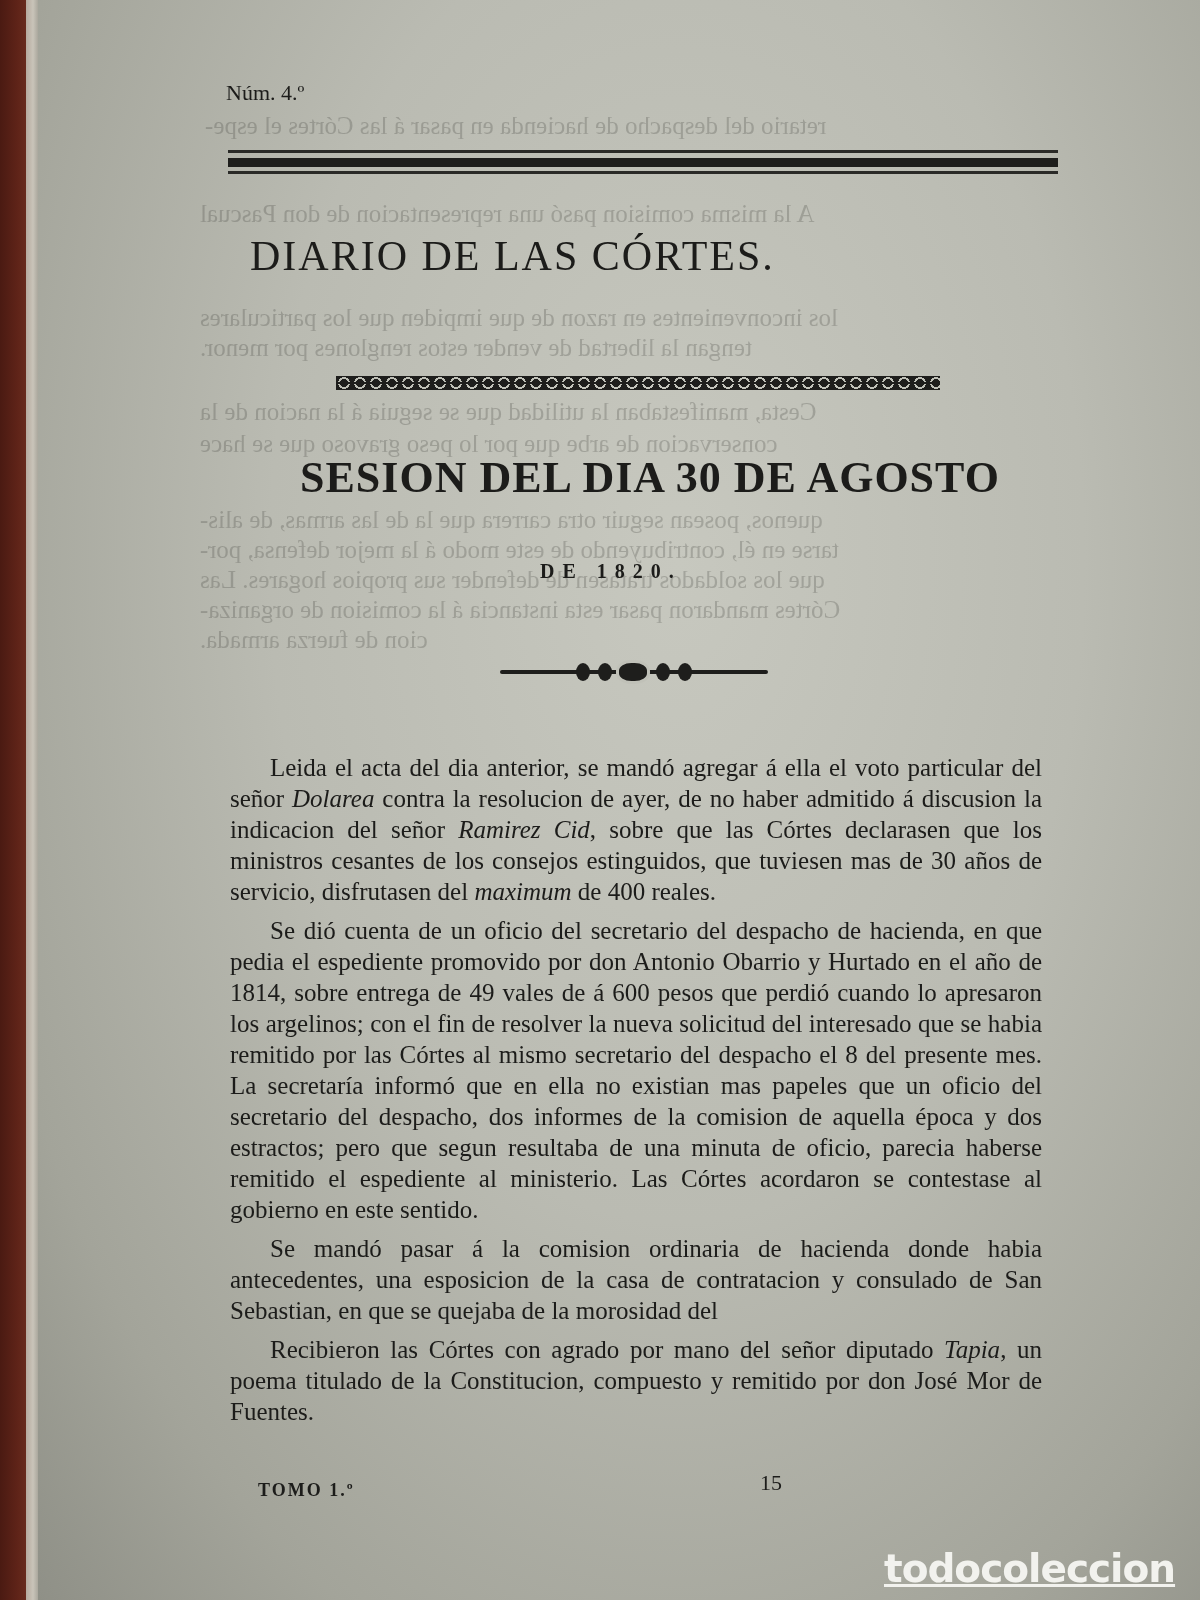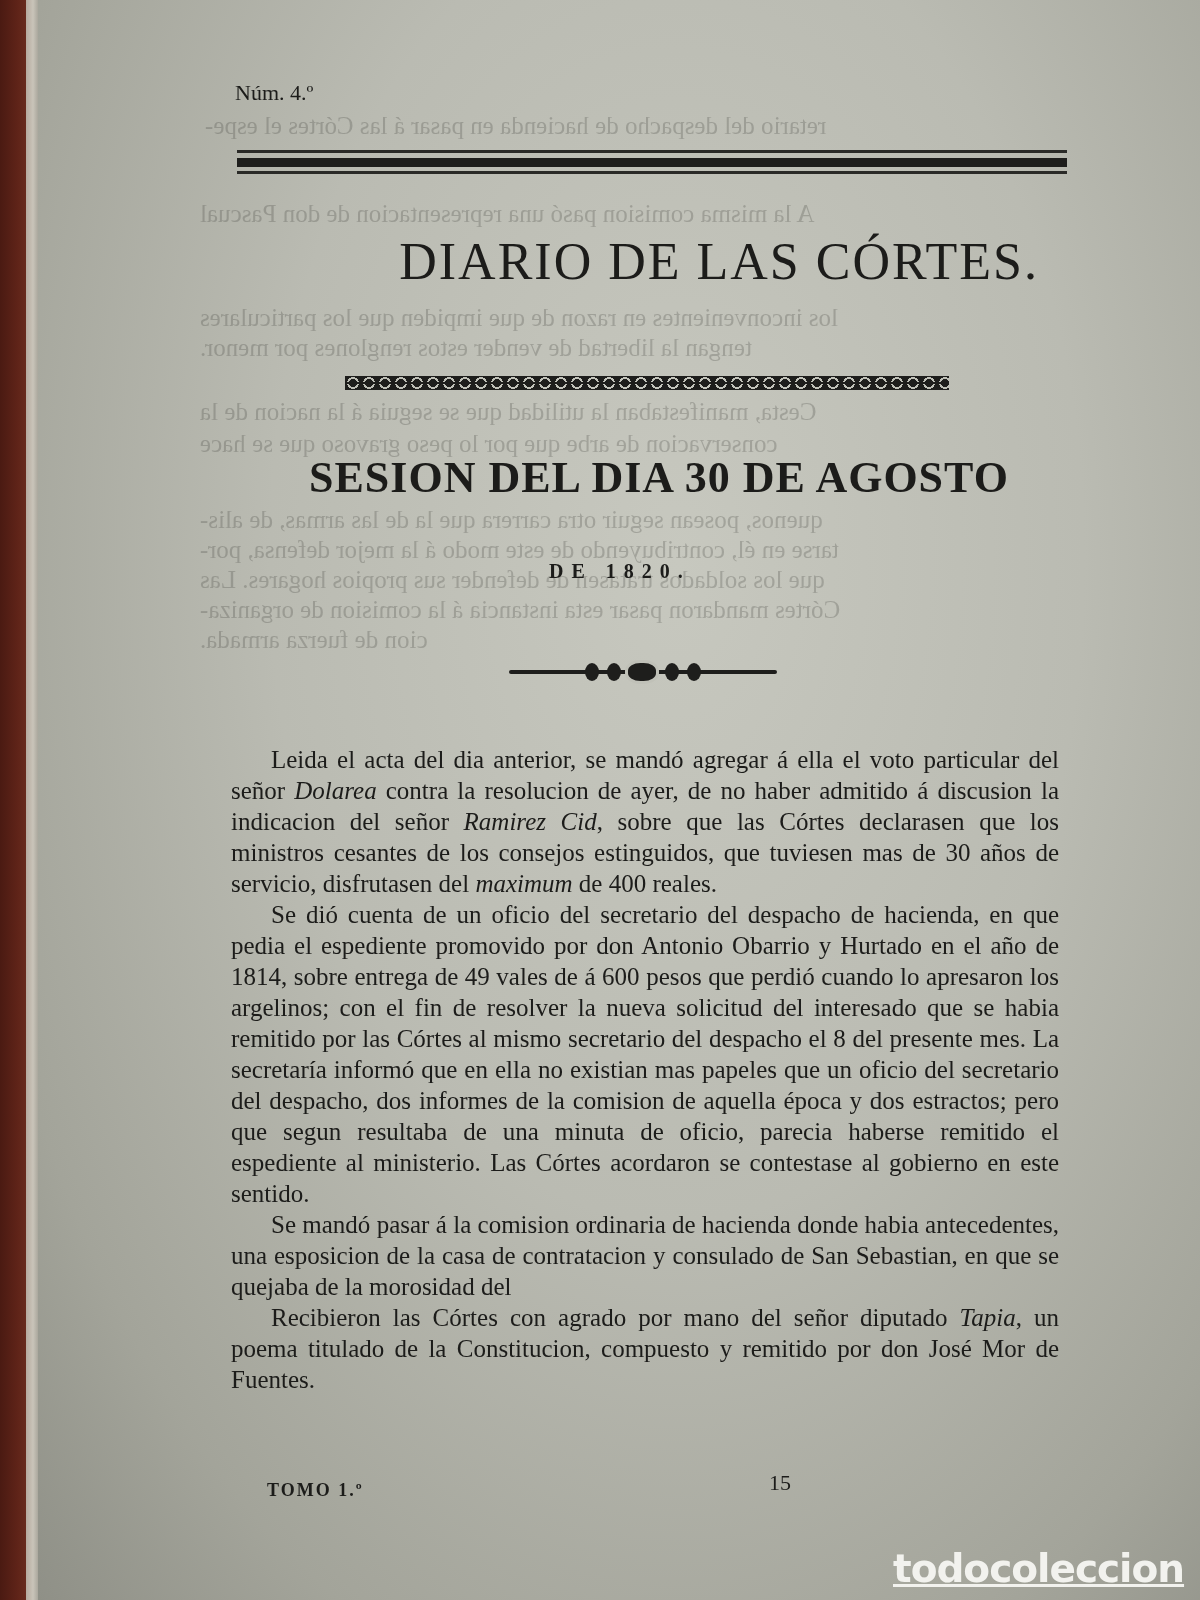--- a/index.html
+++ b/index.html
@@ -18,33 +18,33 @@
       background: linear-gradient(to right, #b6aa9e 0%, #c9c4b9 50%, #9e9c92 100%);
     }
     .page {
       position: absolute; left: 38px; top: 0; width: 1162px; height: 1600px;
       background: radial-gradient(ellipse at 55% 35%, #c7c8bf 0%, #babbb2 45%, #a3a49a 80%, #8f9087 100%);
     }
     .ghost {
       position: absolute; color: rgba(40,40,38,0.22); font-size: 25px;
       transform: scaleX(-1); white-space: nowrap; font-family: "Liberation Serif", serif;
     }
-    .content { position: absolute; left: 9px; top: 0; width: 948px; height: 1600px; }
+    .content { position: absolute; left: 0; top: 0; width: 948px; height: 1600px; }
 
     .header-num { position: absolute; left: 226px; top: 80px; font-size: 22px; }
     .header-rule {
       position: absolute; left: 228px; top: 150px; width: 830px; height: 30px;
     }
     .header-rule .r1 { position:absolute; left:0; top:0; width:100%; height:3px; background:#2a2a27; }
     .header-rule .r2 { position:absolute; left:0; top:8px; width:100%; height:9px; background:#1e1e1c; }
     .header-rule .r3 { position:absolute; left:0; top:21px; width:100%; height:3px; background:#2a2a27; }
 
     .title {
       position: absolute; left: 250px; top: 232px; width: 780px;
-      font-size: 52px; letter-spacing: 2px; text-align: right; white-space: nowrap;
+      font-size: 42px; letter-spacing: 2px; text-align: left; white-space: nowrap;
     }
     .ornament-row {
       position: absolute; left: 336px; top: 376px; width: 604px; height: 14px;
       background: repeating-radial-gradient(circle at 8px 7px, #1e1e1c 0 4px, transparent 4px 6px);
       background-size: 16px 14px;
     }
     .ornament-row::after {
       content: ""; position: absolute; left: 0; top: 6px; width: 100%; height: 2px; background: #1e1e1c;
     }
     .session-title {
@@ -67,21 +67,21 @@
     }
     .divider-ornament .center {
       position: absolute; left: 116px; top: 0; width: 34px; height: 24px; border-radius: 45%;
       background: #1e1e1c; border: 3px solid #c0c1b8; box-sizing: border-box;
     }
 
     .body-text {
       position: absolute; left: 222px; top: 744px; width: 828px;
       font-size: 25px; line-height: 31px; text-align: justify;
     }
-    .body-text p { margin: 0; text-indent: 40px; }
+    .body-text p { margin: 8px; text-indent: 40px; }
     .body-text em { font-style: italic; }
 
     .footer-tomo {
       position: absolute; left: 258px; top: 1456px; font-size: 18px; font-weight: bold; letter-spacing: 2px; margin-top: 24px;
     }
     .footer-page {
       position: absolute; left: 760px; top: 1470px; font-size: 22px; font-weight: normal;
     }
     .watermark {
       position: absolute; left: 884px; top: 1546px;

